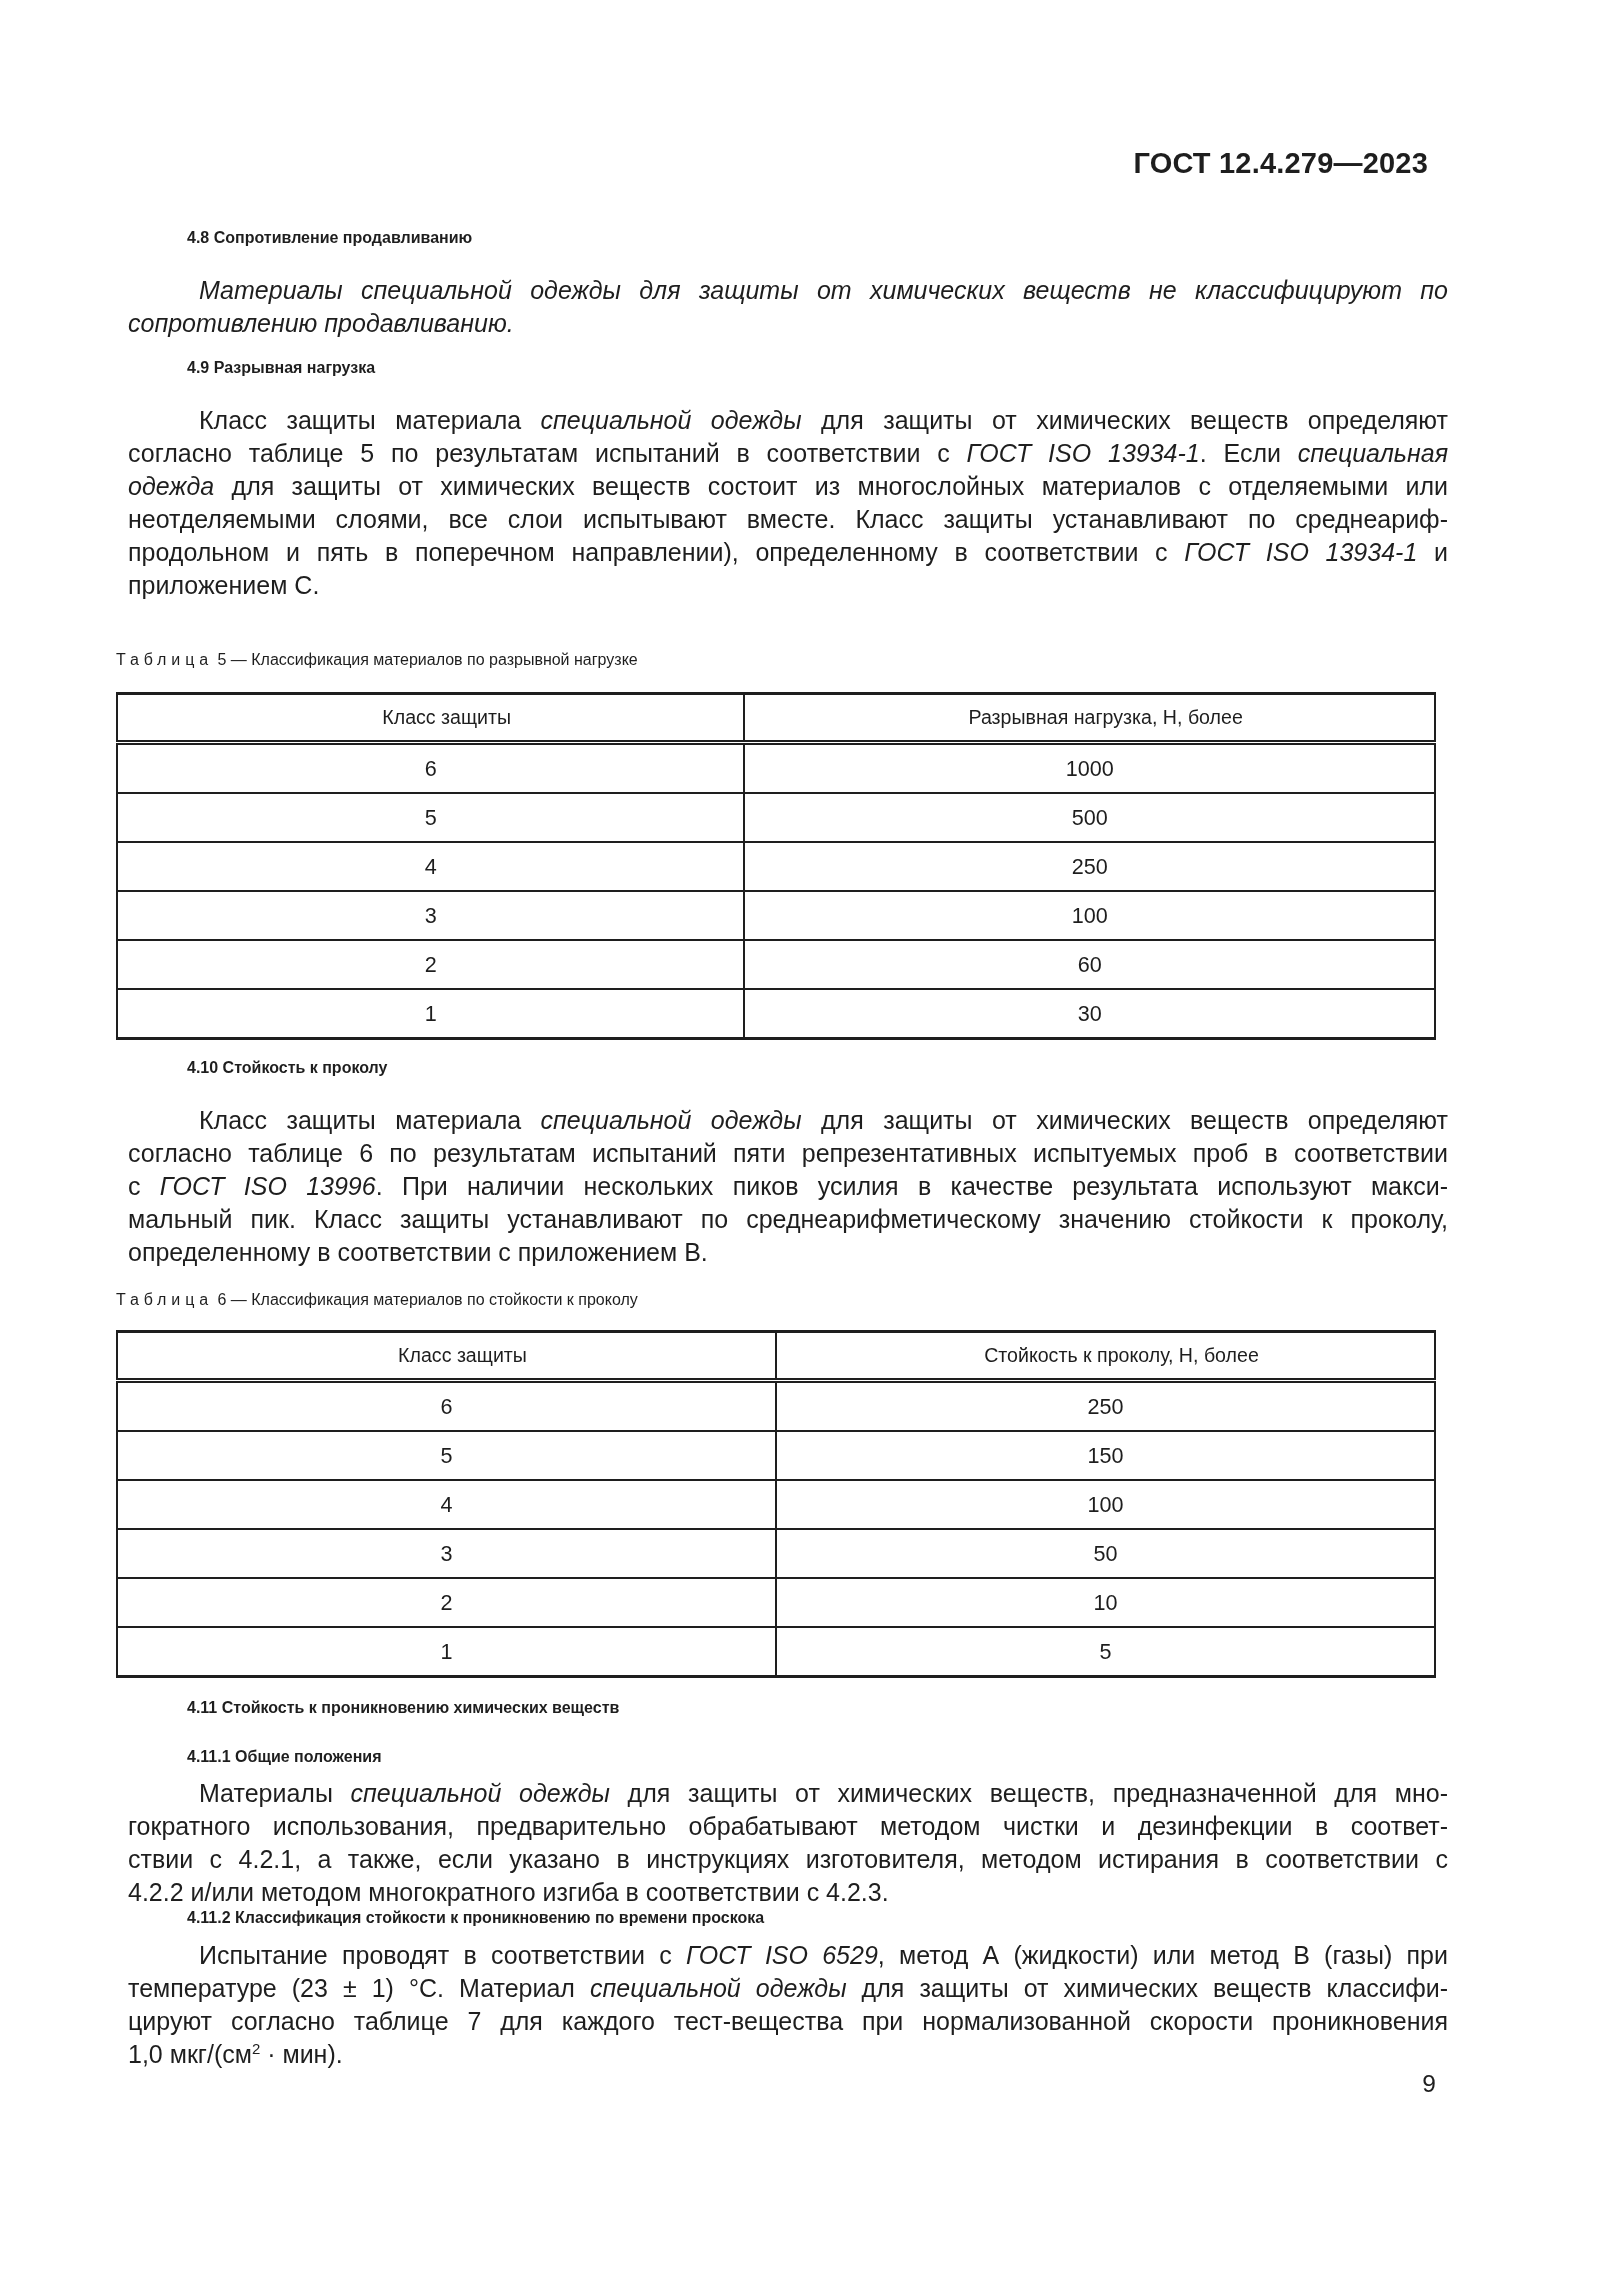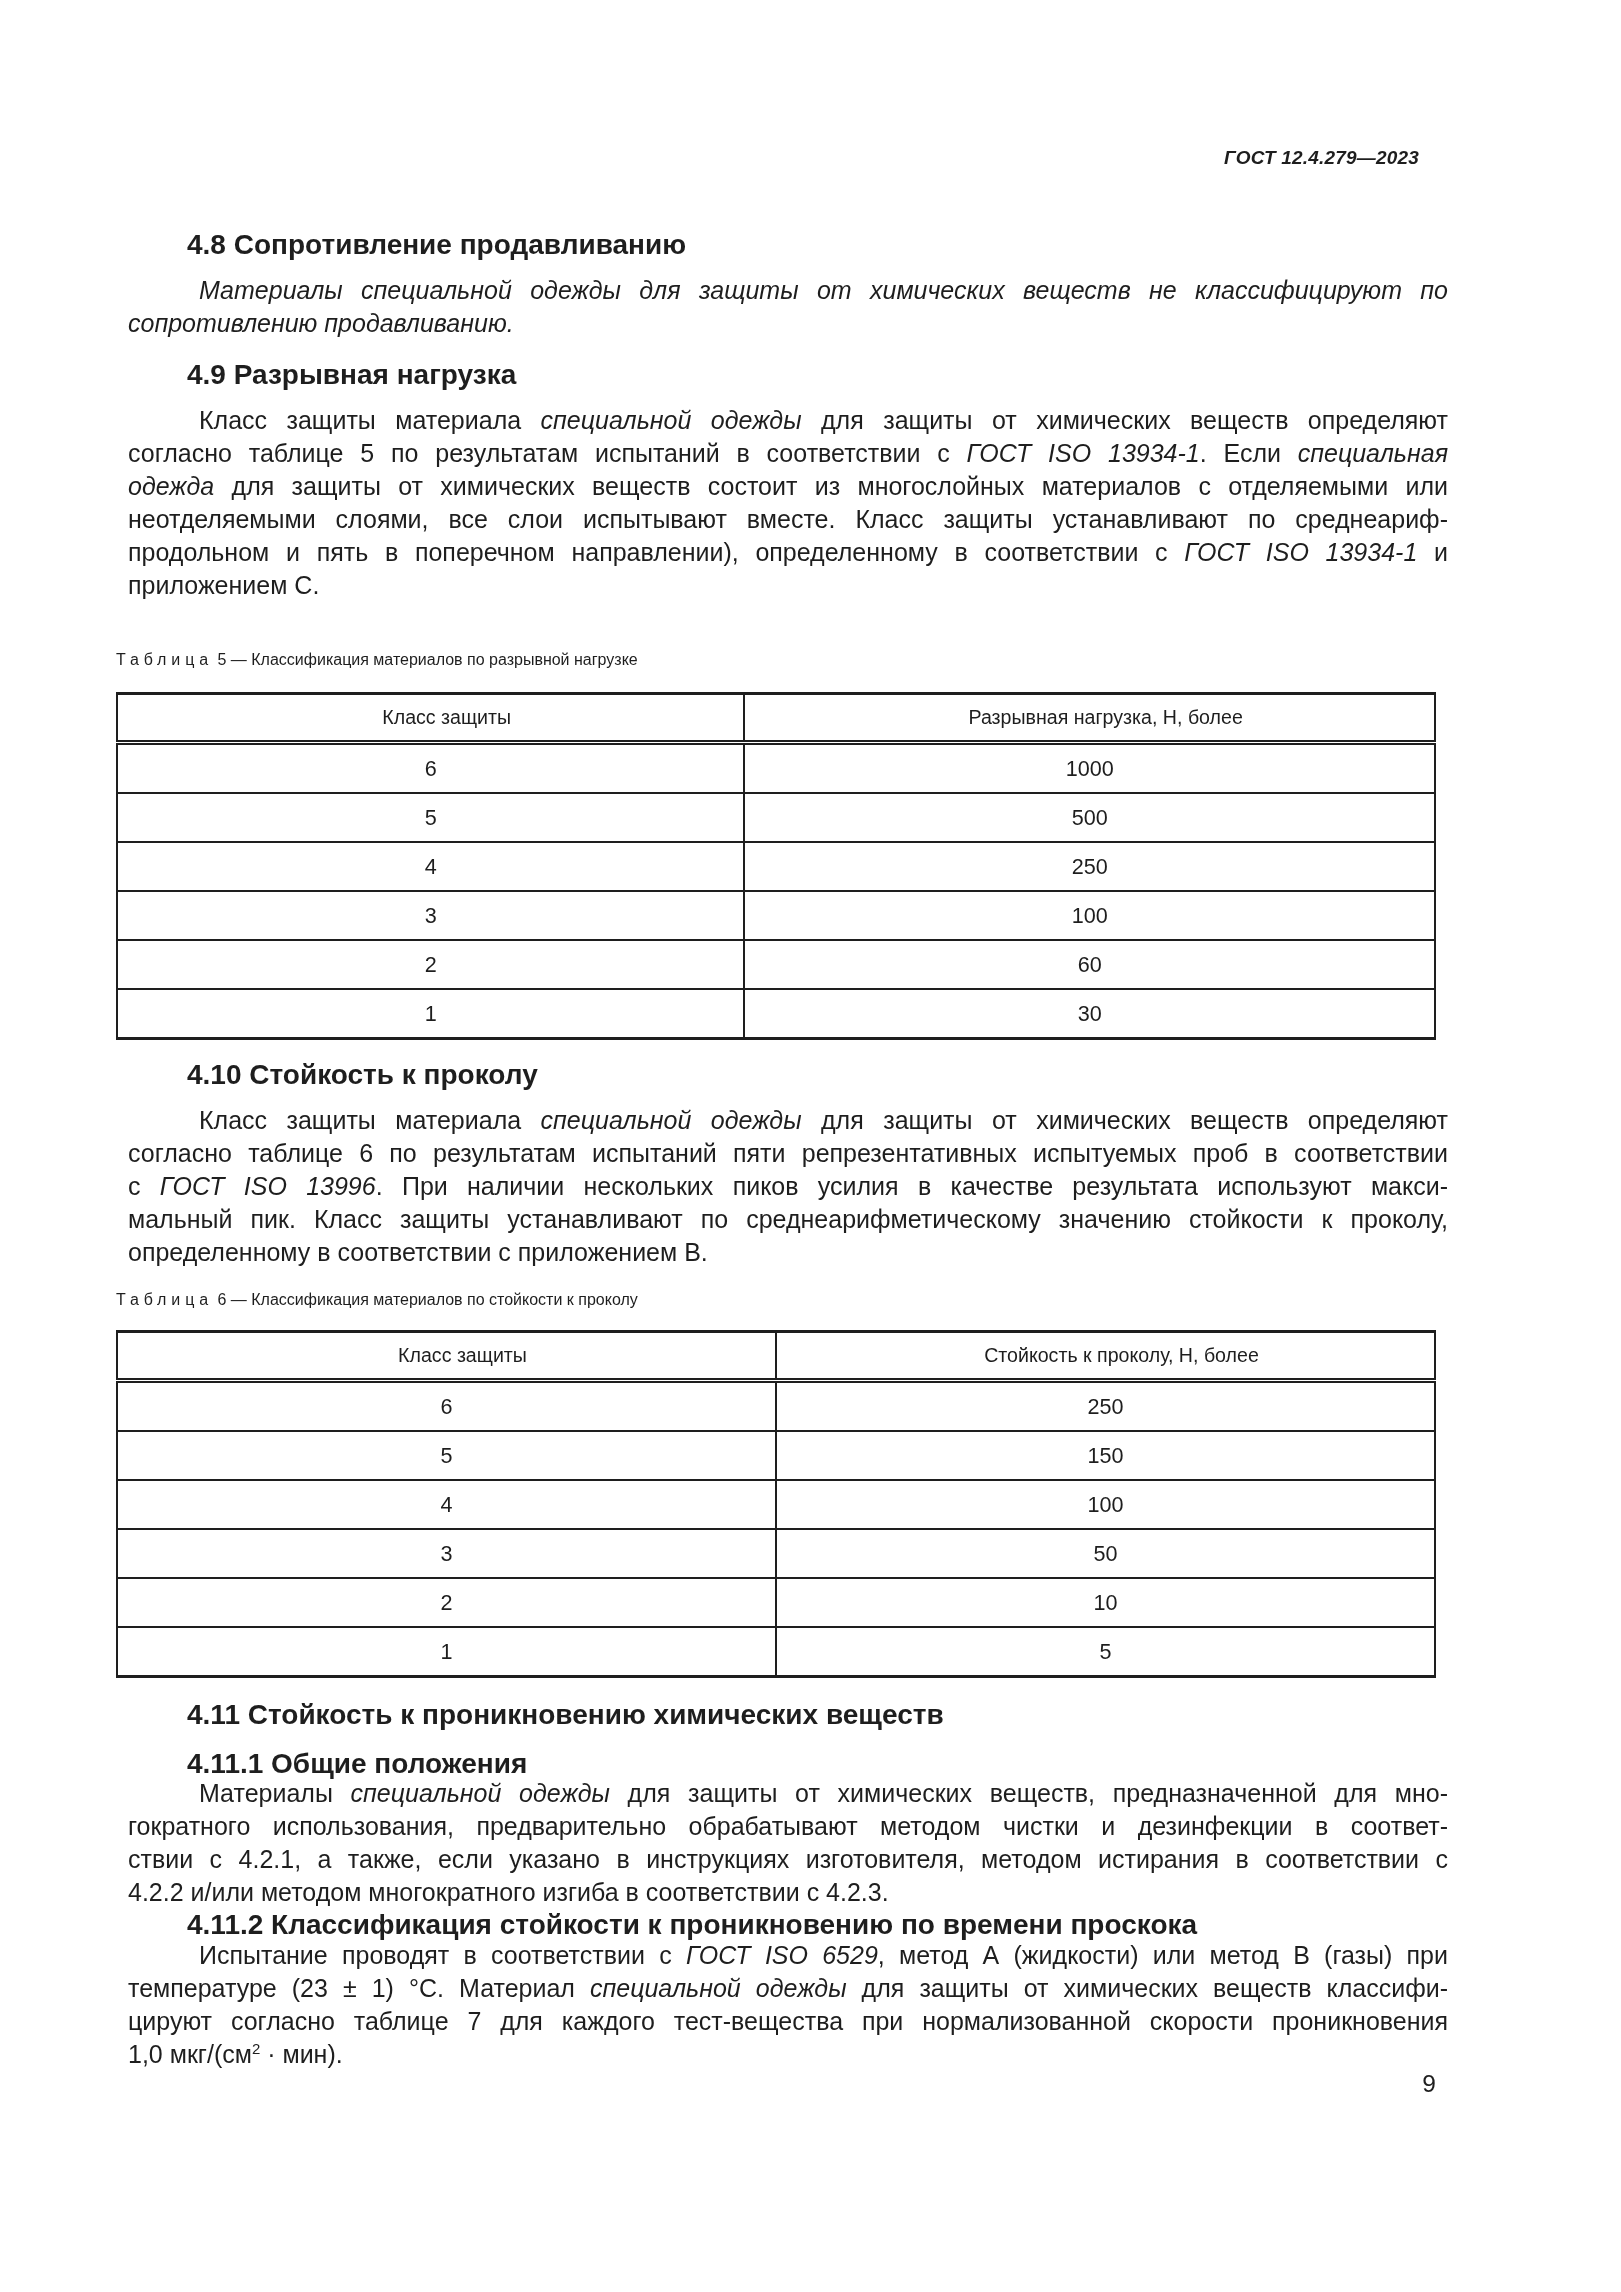--- a/index.html
+++ b/index.html
@@ -2,24 +2,24 @@
 <html><head>
 <meta charset="utf-8">
 <style>
   html, body { margin: 0; padding: 0; background: #ffffff; }
   body {
     width: 1621px; height: 2293px; position: relative; overflow: hidden;
     font-family: "Liberation Sans", sans-serif; color: #1e1e1e;
   }
   .page { position: absolute; left: 116px; top: 0; width: 1320px; }
   .header {
-    position: absolute; right: 17px; top: 147px;
-    font-weight: bold; font-size: 19px; letter-spacing: 0.2px; font-style: italic;
+    position: absolute; right: 8px; top: 147px;
+    font-weight: bold; font-size: 29px; letter-spacing: 0.2px;
   }
-  .h { position: absolute; left: 71px; font-weight: bold; font-size: 28px; }
+  .h { position: absolute; left: 71px; font-weight: bold; font-size: 16px; }
   .p {
     position: absolute; left: 0; width: 1320px;
     font-size: 25px; line-height: 33px; text-align: justify; margin-left: 12px;
   }
   .p .line { display: block; white-space: nowrap; text-align: justify; text-align-last: justify; }
   .p .line.last { text-align-last: left; }
   .p .line.indent { padding-left: 71px; }
   .p i, .p em { }
   .caption { position: absolute; left: 0; font-size: 16px; }
   .caption .spaced { letter-spacing: 4.9px; }

